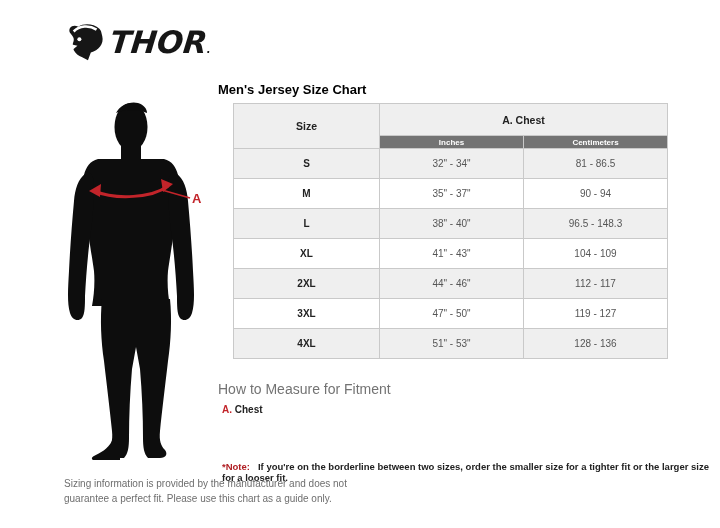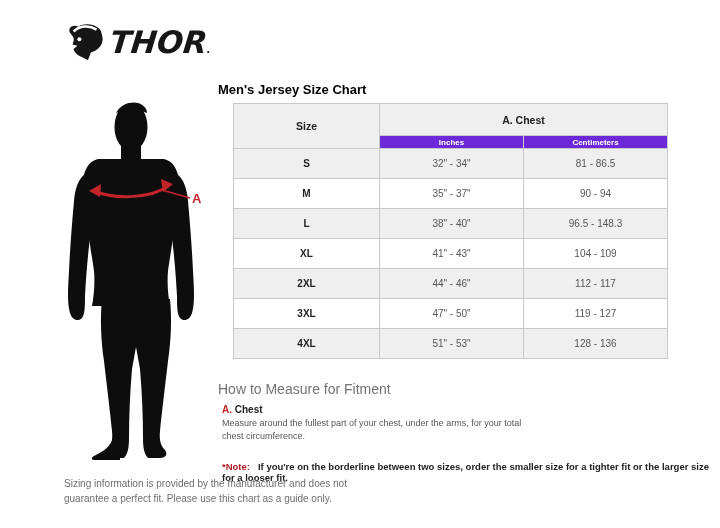--- a/index.html
+++ b/index.html
@@ -34,21 +34,21 @@
   table.size-table {
     position: absolute; left: 218px; top: 103px;
     width: 434px; border-collapse: collapse; table-layout: fixed;
     border: 1px solid #b9b9b9;
     margin-left: 15px;
   }
   .size-table th, .size-table td {
     border: 1px solid #c9c9c9; text-align: center; vertical-align: middle;
   }
   .size-table .th-main { height: 32px; background: #efefef; font-size: 10.5px; font-weight: bold; color: #222; }
-  .size-table .th-band { height: 13px; background: #6d28d9; color: #fff; font-size: 8px; font-weight: bold; }
+  .size-table .th-band { height: 13px; background: #737373; color: #fff; font-size: 8px; font-weight: bold; }
   .size-table td { height: 30px; font-size: 10px; color: #555; }
   .size-table td.size-cell { font-weight: bold; color: #222; }
   .size-table tr.alt td { background: #efefef; }
   .size-table tr.plain td { background: #ffffff; }
 
   .measure-title {
     position: absolute; left: 218px; top: 381px;
     font-size: 14px; font-weight: normal; color: #737373;
   }
   .measure-item { position: absolute; left: 222px; top: 404px; width: 330px; }
@@ -160,20 +160,19 @@
       <td class="size-cell">4XL</td>
       <td>51" - 53"</td>
       <td>128 - 136</td>
     </tr>
   </tbody>
 </table>
 
 <div class="measure-title">How to Measure for Fitment</div>
 <div class="measure-item">
   <div class="item-head"><span class="letter">A.</span> <span>Chest</span></div>
-  <div class="item-desc">Measure around the fullest part of your chest, under the arms, for your total chest circumference.</div>
 </div>
 
 <div class="note-row">
   <span class="note-label">*Note:</span><span>If you're on the borderline between two sizes, order the smaller size for a tighter fit or the larger size for a looser fit.</span>
 </div>
 
 <div class="disclaimer">Sizing information is provided by the manufacturer and does not guarantee a perfect fit. Please use this chart as a guide only.</div>
 
 </body></html>

